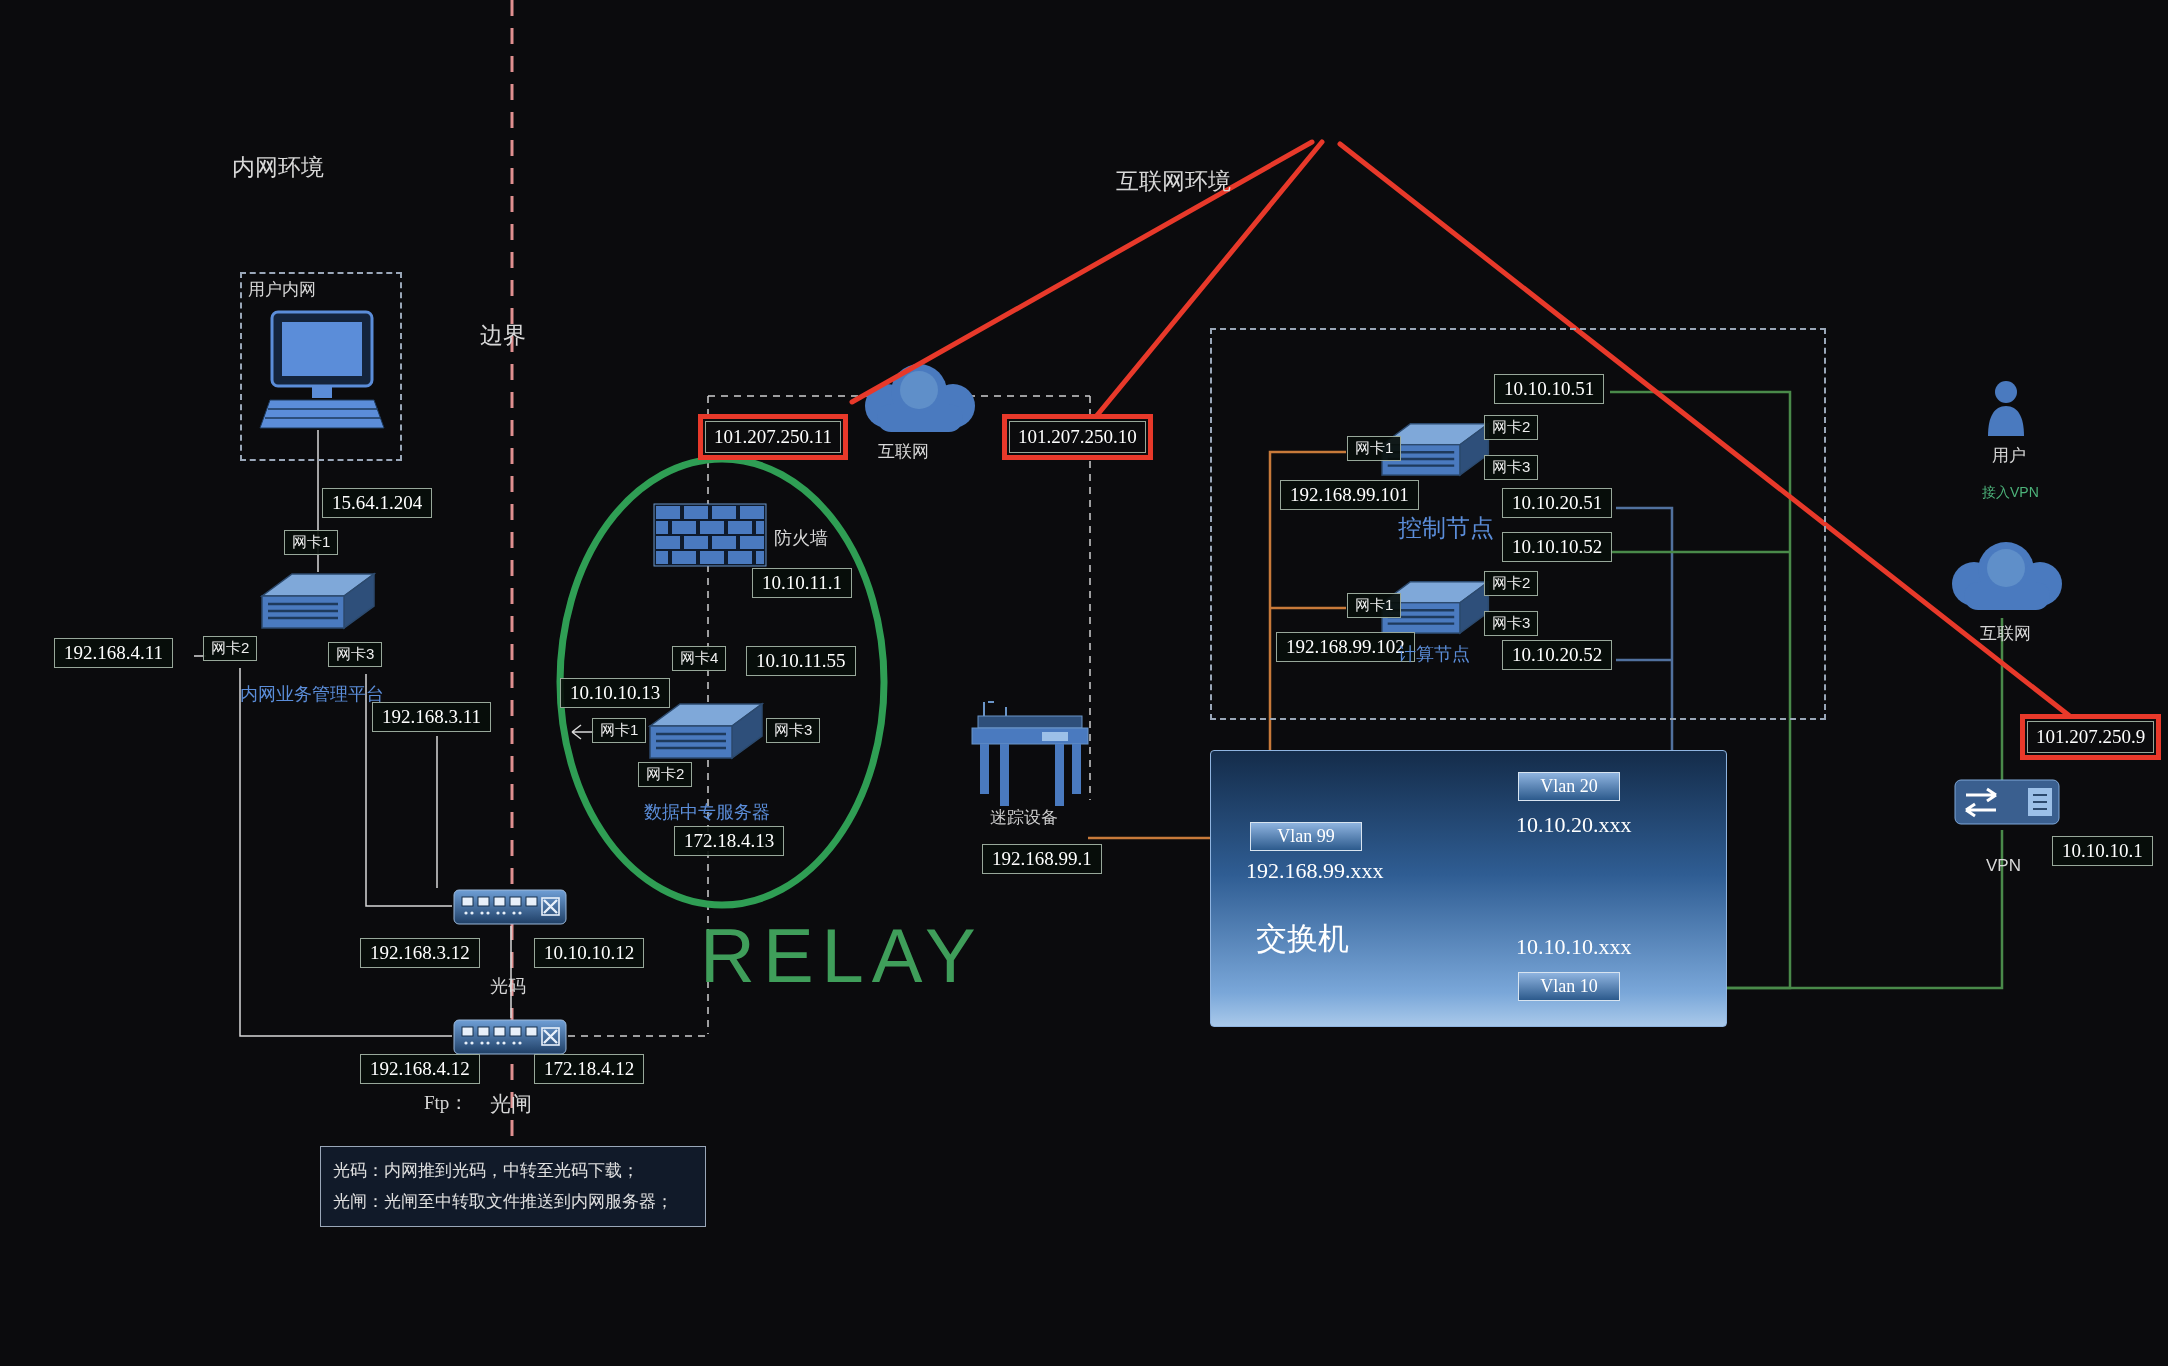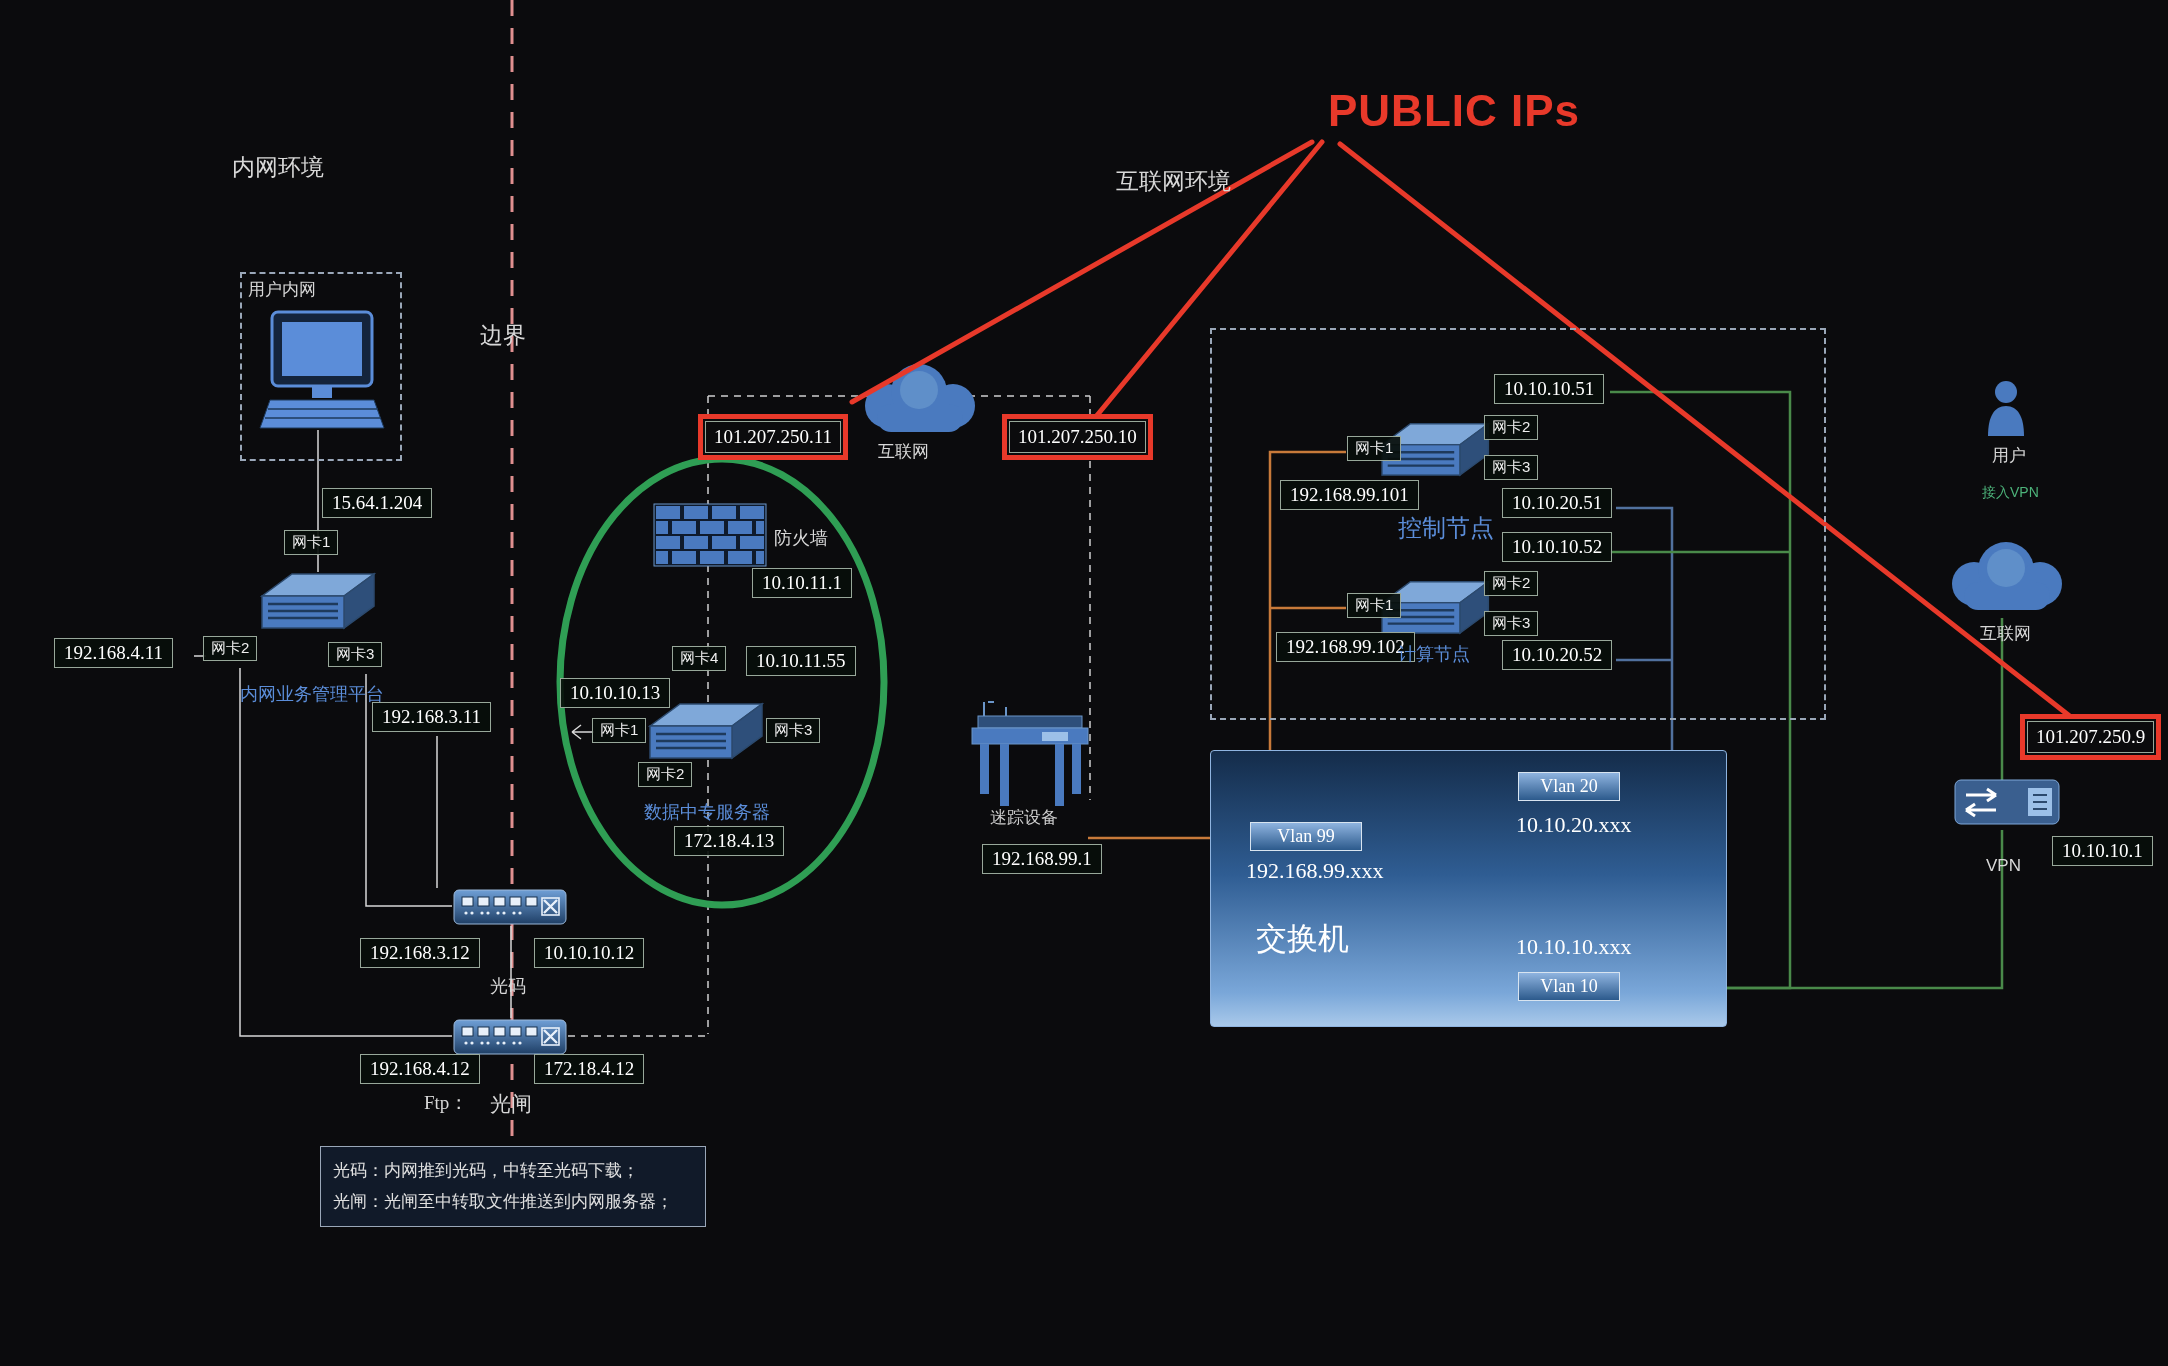--- a/index.html
+++ b/index.html
@@ -180,21 +180,21 @@
     <g stroke="#e8392a" stroke-width="5" stroke-linecap="round">
       <line x1="1312" y1="142" x2="852" y2="402"></line>
       <line x1="1322" y1="142" x2="1080" y2="436"></line>
       <line x1="1340" y1="144" x2="2090" y2="732"></line>
     </g>
   </svg>
 
   <div class="abs lbl" style="left:232px;top:152px;font-size:23px">内网环境</div>
   <div class="abs lbl" style="left:480px;top:320px;font-size:23px">边界</div>
   <div class="abs lbl" style="left:1116px;top:166px;font-size:23px">互联网环境</div>
-  <div class="bigred" style="left:1328px;top:86px">PUBLIC IPs</div>
+  <div class="relaytxt" style="left:700px;top:912px">RELAY</div>
 
   <div class="dashedbox" style="left:240px;top:272px;width:158px;height:185px"></div>
   <div class="abs lbl" style="left:248px;top:278px;font-size:17px">用户内网</div>
 
   <div class="dashedbox" style="left:1210px;top:328px;width:612px;height:388px"></div>
 
   <div class="ipbox" style="left:322px;top:488px">15.64.1.204</div>
   <div class="nicbox" style="left:284px;top:530px">网卡1</div>
   <div class="nicbox" style="left:203px;top:636px">网卡2</div>
   <div class="nicbox" style="left:328px;top:642px">网卡3</div>

